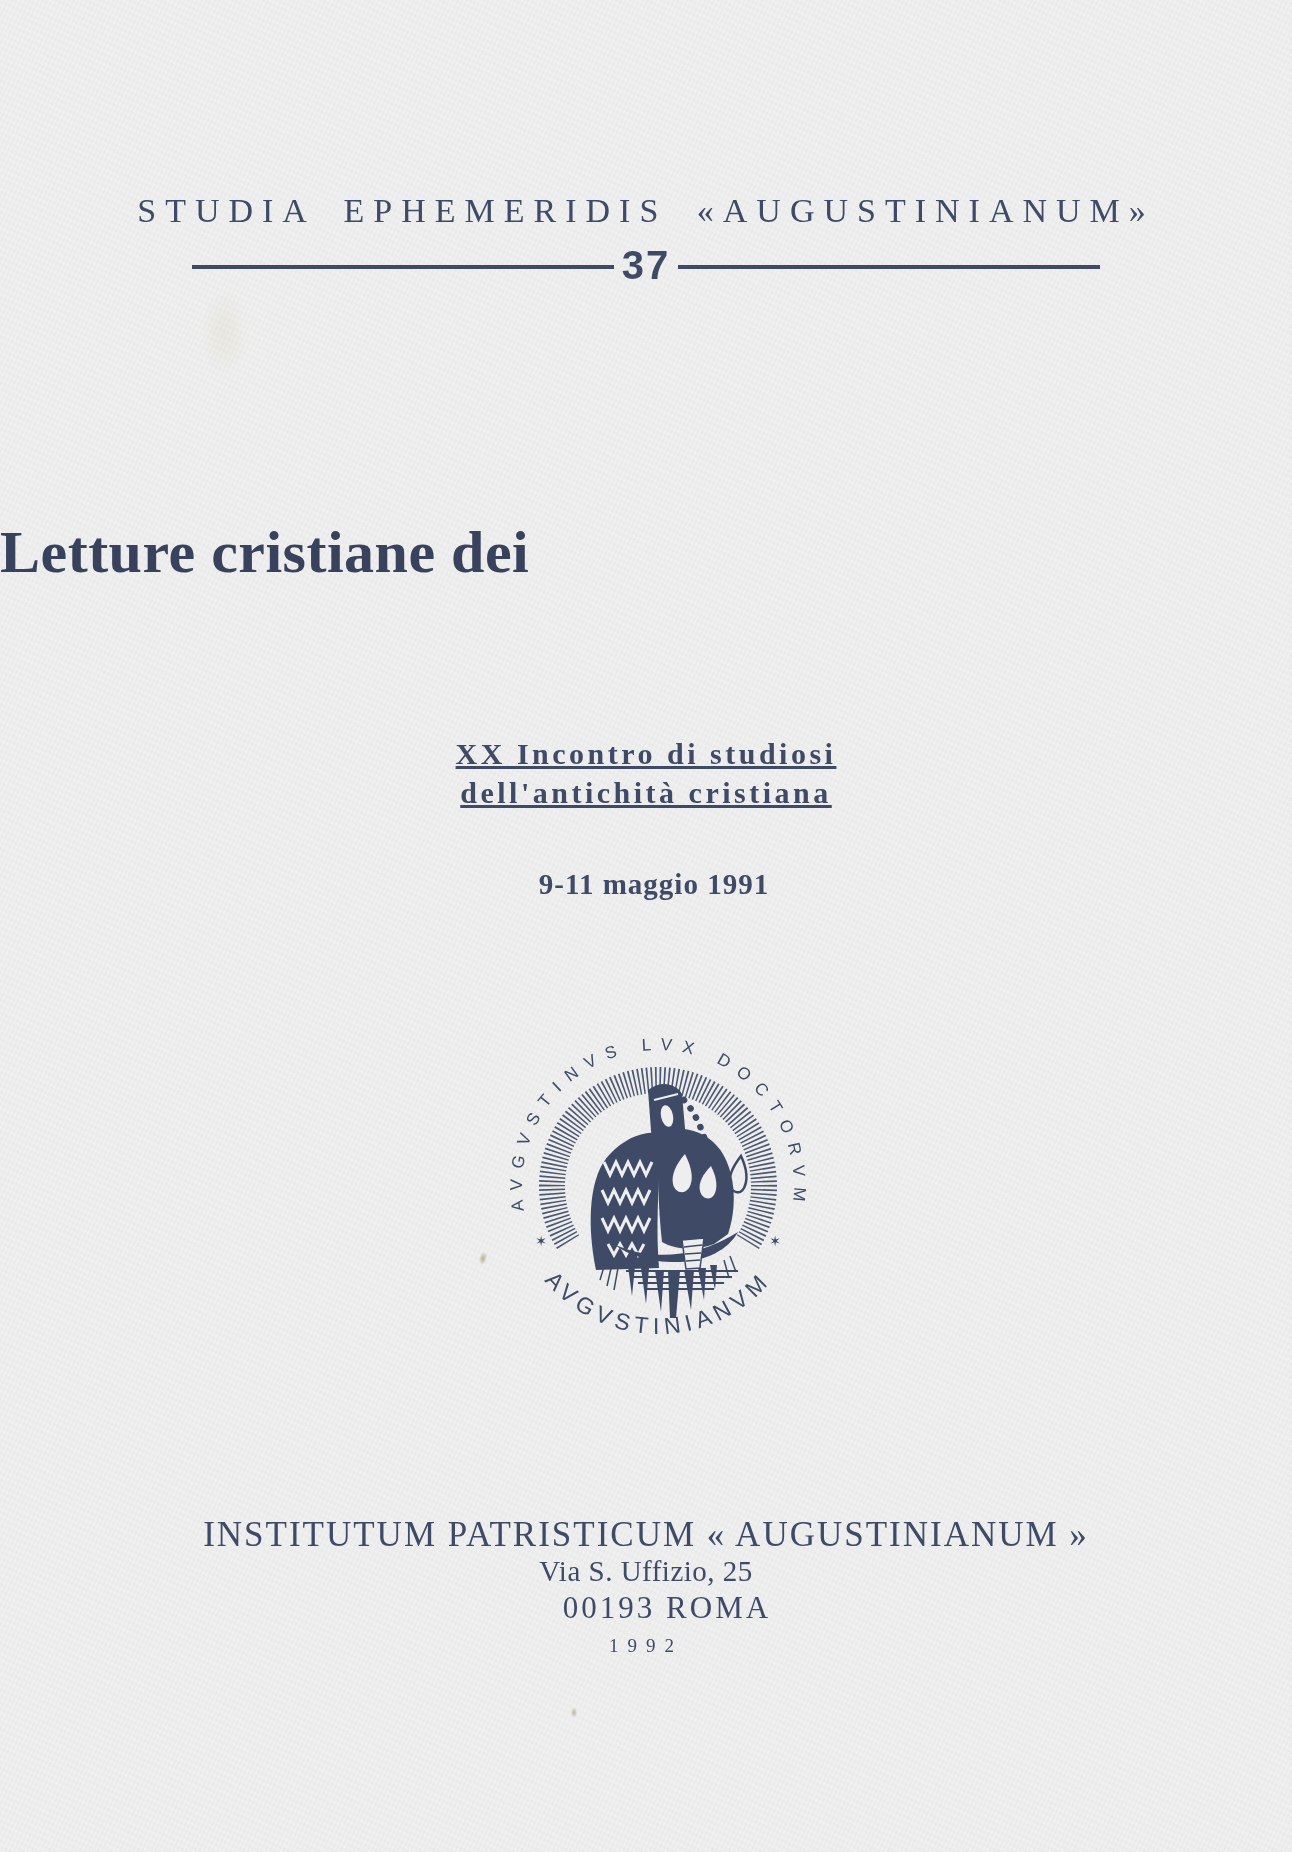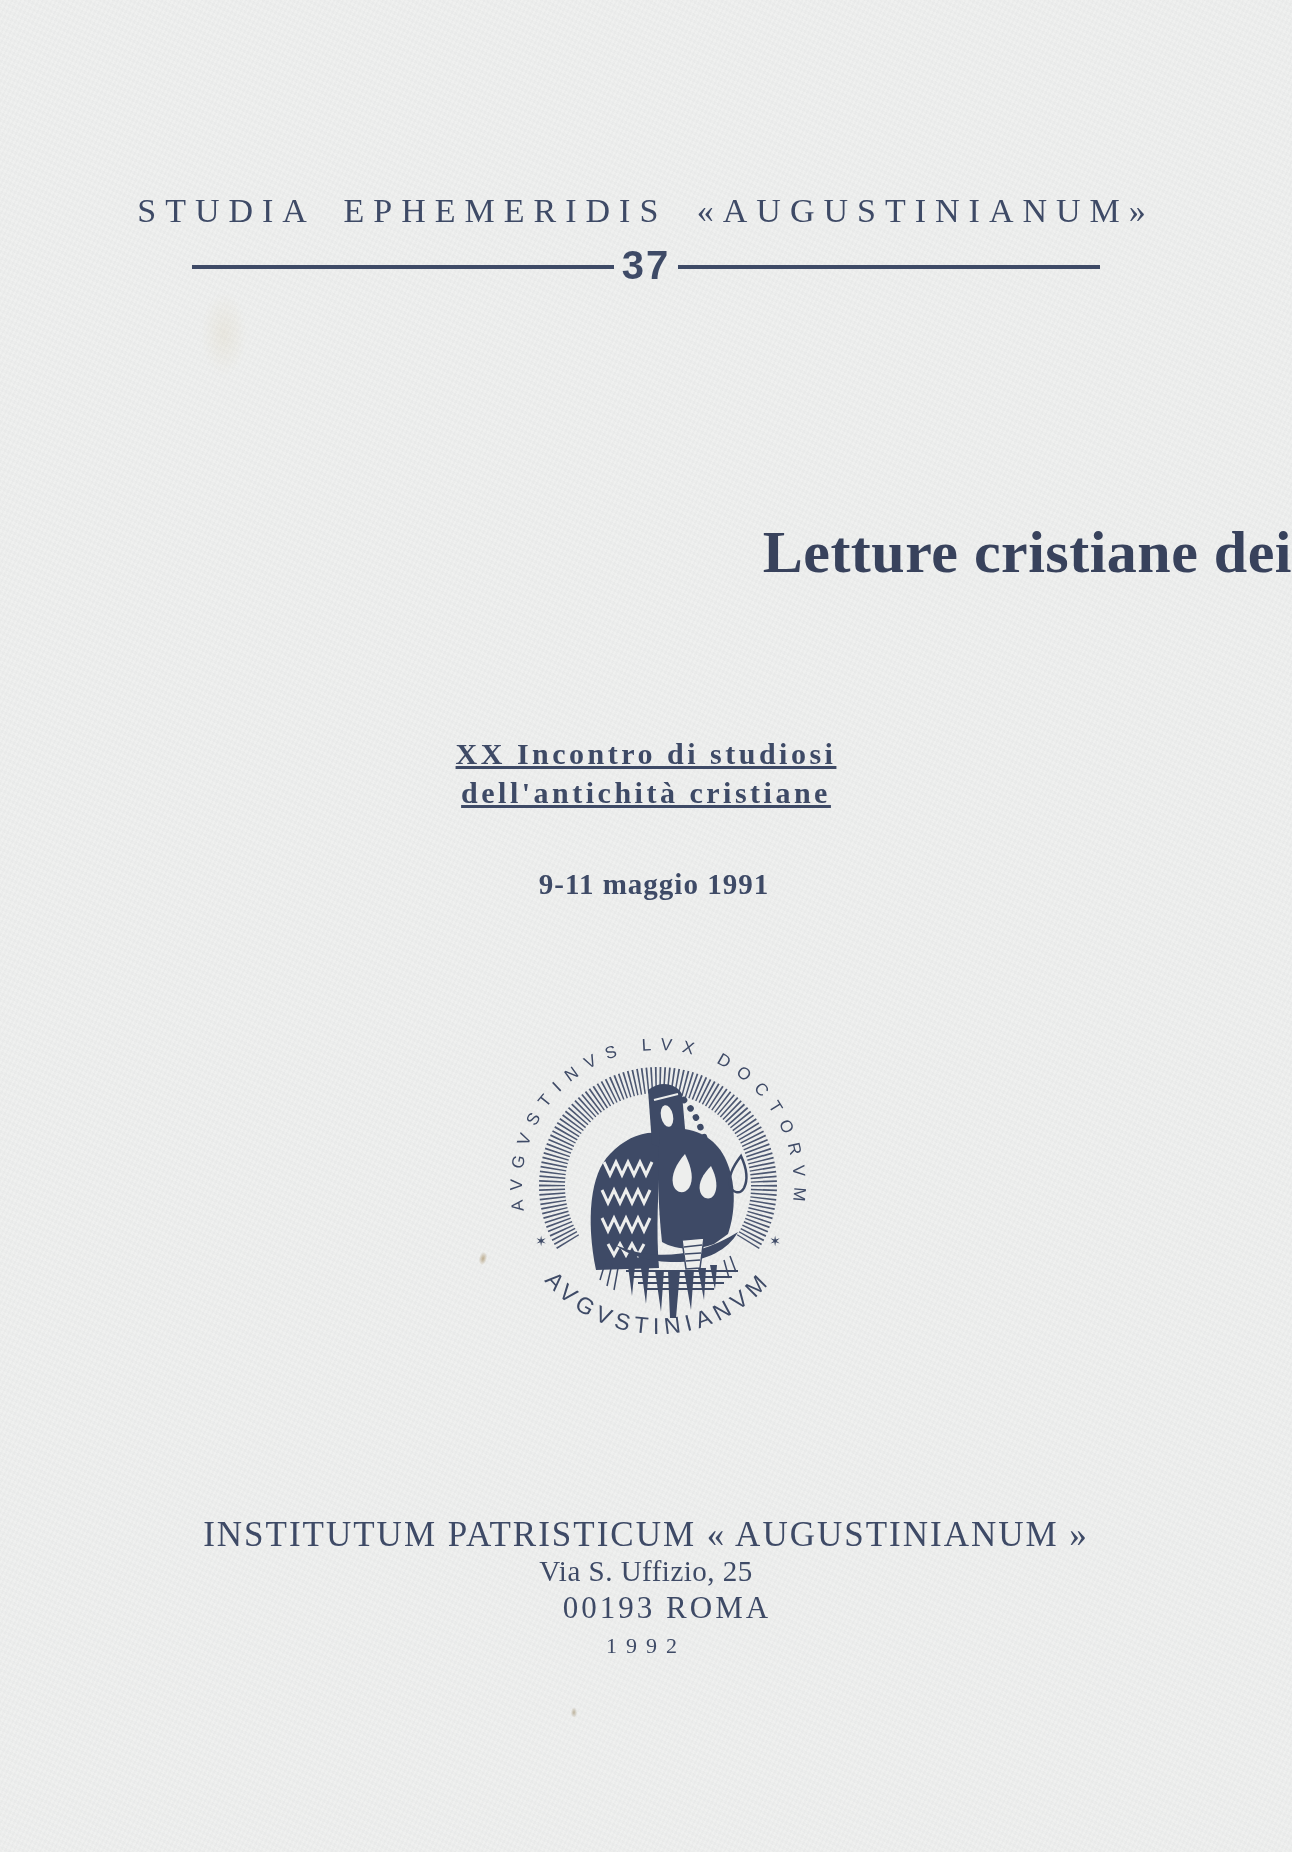--- a/index.html
+++ b/index.html
@@ -35,21 +35,21 @@
     display:flex;align-items:center;gap:8px;
   }
   .series-rule{flex:1;height:4px;background:var(--ink);}
   .series-number{
     font-family:"Liberation Sans", sans-serif;
     font-size:40px;font-weight:700;letter-spacing:2px;
     line-height:1;transform:translateY(-2px);
   }
   .main-title{
     position:absolute;top:514px;left:0;width:100%;
-    text-align:right;
+    text-align:left;
     font-size:60px;font-weight:700;line-height:77px;
     letter-spacing:.5px;
     color:#38425c;
   }
   .subtitle{
     position:absolute;top:734px;left:0;width:100%;
     text-align:center;
     font-size:30px;font-weight:700;line-height:39px;
     letter-spacing:3.5px;
     text-decoration:underline;
@@ -74,21 +74,21 @@
   .seal-top-text{font-size:17px;letter-spacing:10px;}
   .seal-bottom-text{font-size:23px;letter-spacing:5.5px;}
   .seal-star{font-size:14px;fill:var(--ink);text-anchor:middle;}
   .publisher{
     position:absolute;top:1518px;left:0;width:100%;
     text-align:center;
   }
   .publisher-name{font-size:35px;letter-spacing:2px;line-height:34px;}
   .publisher-street{font-size:29px;letter-spacing:.5px;line-height:34px;margin-top:2px;}
   .publisher-city{font-size:31px;letter-spacing:3px;line-height:34px;margin-top:3px;padding-left:42px;}
-  .publication-year{font-size:22px;letter-spacing:9px;line-height:34px;margin-top:4px;}
+  .publication-year{font-size:19px;letter-spacing:9px;line-height:34px;margin-top:4px;}
   
   .paper-smudge{
     position:absolute;left:192px;top:276px;width:64px;height:116px;
     background:radial-gradient(closest-side, rgba(206,190,148,.16), rgba(206,190,148,0) 72%);
     pointer-events:none;
   }
   .paper-speck-a{
     position:absolute;left:478px;top:1250px;width:10px;height:17px;border-radius:50%;
     background:radial-gradient(closest-side, rgba(148,118,66,.55), rgba(148,118,66,0) 80%);
     transform:rotate(14deg);pointer-events:none;
@@ -113,21 +113,21 @@
     <span class="series-number">37</span>
     <span class="series-rule"></span>
   </div>
 
   <h1 class="main-title" style="margin:0;">
     <span>Letture cristiane dei</span><br>
   </h1>
 
   <div class="subtitle">
     <span>XX Incontro di studiosi</span><br>
-    <span>dell'antichità cristiane</span>
+    <span>dell'antichità cristiana</span>
   </div>
 
   <div class="event-date">9-11 maggio 1991</div>
 
   <figure class="seal">
     <svg viewBox="0 0 300 310" xmlns="http://www.w3.org/2000/svg">
       <defs>
         <path id="topArcPath" d="M 19.9 197.8 A 136 136 0 1 1 280.1 197.8"></path>
         <path id="bottomArcPath" d="M 27.3 240.7 A 148 148 0 0 0 272.7 240.7"></path>
       </defs>

